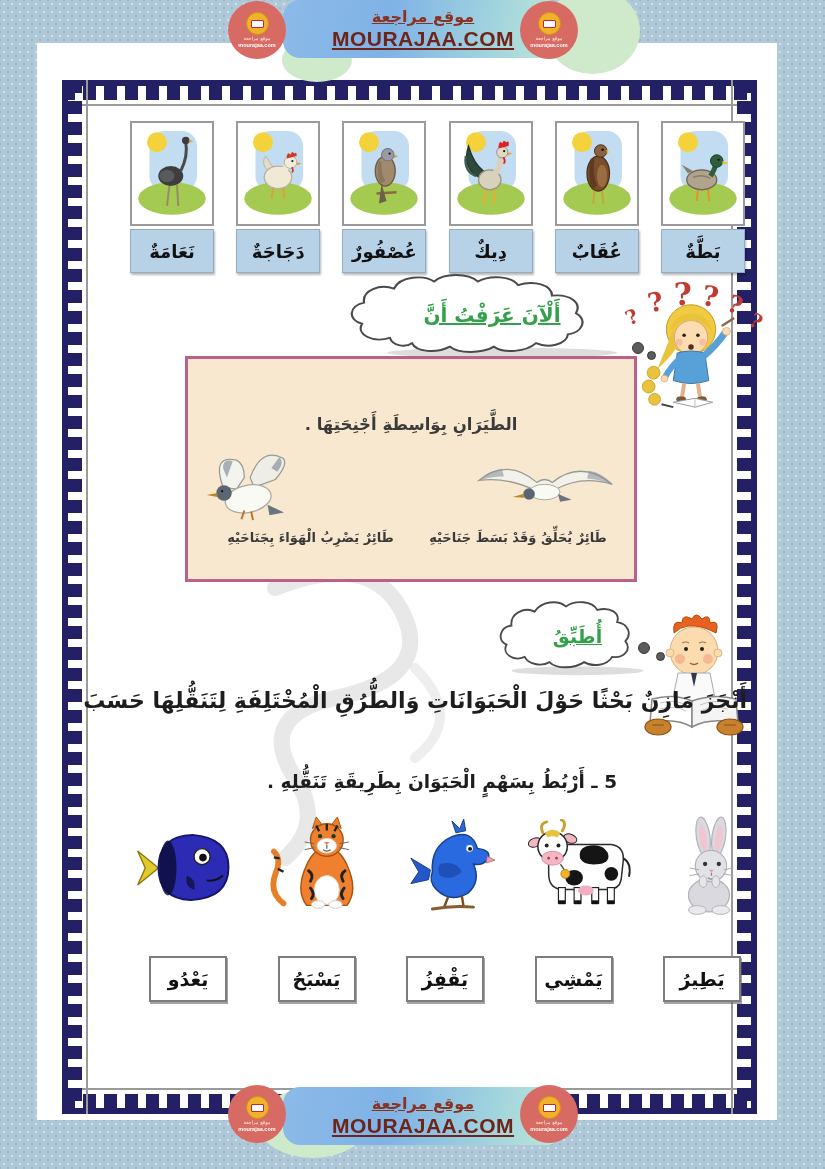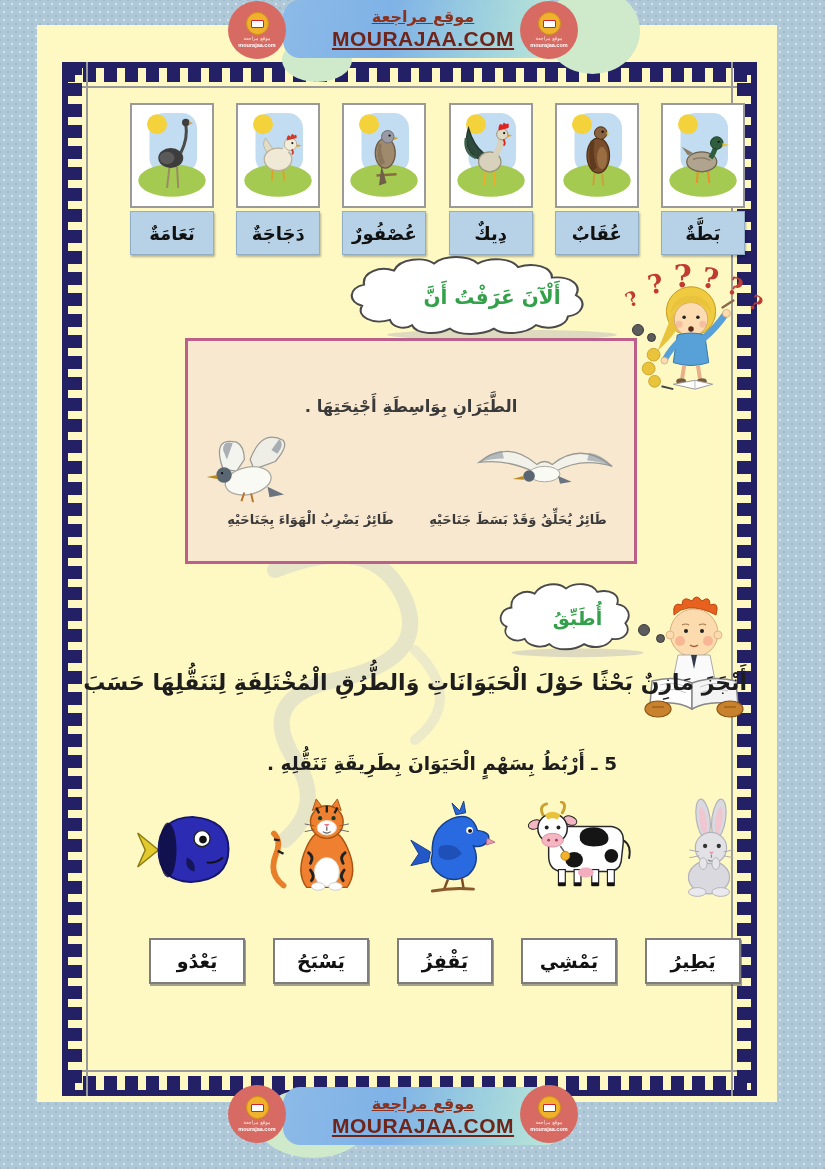--- a/index.html
+++ b/index.html
@@ -8,21 +8,21 @@
     font-family:"DejaVu Sans",sans-serif;
     background-color:#b0c9d9;
     background-image:
       radial-gradient(rgba(255,255,255,.45) 1px, transparent 1.4px),
       radial-gradient(rgba(90,120,145,.22) 1px, transparent 1.4px);
     background-size:8px 8px,8px 8px;
     background-position:0 0,4px 4px;
   }
   .abs{position:absolute;}
   
-  .page{position:absolute;left:37px;top:25px;width:740px;height:1077px;background:#fef9c3;}
+  .page{position:absolute;left:37px;top:43px;width:740px;height:1077px;background:#ffffff;}
   
   .bf{position:absolute;}
   .bf-top,.bf-bottom{left:25px;right:20px;height:26px;}
   .bf-left,.bf-right{top:37px;bottom:6px;width:26px;}
   .bf-top{top:37px;
     background-image:
       repeating-linear-gradient(90deg,#232066 0 13px,rgba(0,0,0,0) 13px 21px),
       linear-gradient(#232066,#232066),
       linear-gradient(#9a9a9a,#9a9a9a);
     background-size:100% 20px,100% 6px,100% 2px;
@@ -73,40 +73,40 @@
   .card .pic{height:105px;border:2px solid #9a9a9a;background:#fff;box-sizing:border-box;}
   .card .pic svg{width:100%;height:100%;display:block;}
   .card .lbl{margin-top:3px;height:42px;background:#b7d1e6;border:1px solid #92aec6;
     box-shadow:1px 2px 2px rgba(0,0,0,.28);display:flex;align-items:center;justify-content:center;
     font-size:18px;font-weight:bold;color:#111;direction:rtl;}
   
   .cloud{pointer-events:none;}
   .cloud svg{width:100%;height:100%;display:block;}
   .cloud-label{position:absolute;inset:0;display:flex;align-items:center;justify-content:center;
     padding-bottom:0;font-weight:bold;color:#33a04a;direction:rtl;
-    text-shadow:0 0 2px #fff,0 0 2px #fff;}
+    text-shadow:0 0 2px #fff,0 0 2px #fff;text-decoration:underline;}
   .dot{border-radius:50%;background:#5c5c5c;border:1px solid #3a3a3a;z-index:2;}
   
   .factbox{left:148px;top:313px;width:452px;height:226px;border:3px solid #bb5f8b;
     background:#f8e8cf;box-sizing:border-box;}
   .fact-line{position:absolute;left:10px;right:10px;text-align:center;white-space:nowrap;
     font-size:16.5px;font-weight:600;color:#3a3a3a;direction:rtl;}
   .caption{position:absolute;bottom:34px;text-align:center;white-space:nowrap;
     font-size:13px;font-weight:bold;color:#3a3a3a;direction:rtl;}
   
   .para{left:60px;top:640px;width:650px;direction:rtl;text-align:right;z-index:2;
     font-size:22px;font-weight:bold;color:#1d1d1d;line-height:36px;white-space:nowrap;}
   .instruction{right:160px;top:728px;direction:rtl;text-align:right;z-index:2;
     font-size:18.5px;font-weight:bold;color:#1d1d1d;white-space:nowrap;}
   
   .animals{left:95px;top:766px;width:622px;height:106px;display:flex;
     justify-content:space-between;align-items:flex-end;z-index:2;}
   .animal svg{display:block;}
   .verbs{left:112px;top:913px;width:592px;display:flex;justify-content:space-between;}
-  .verbbox{width:96px;height:46px;background:#fff;border:2px solid #7d7d7d;
+  .verbbox{width:78px;height:46px;background:#fff;border:2px solid #7d7d7d;
     box-shadow:1px 2px 0 rgba(90,90,90,.55);box-sizing:border-box;
     display:flex;align-items:center;justify-content:center;
     font-size:19px;font-weight:bold;color:#111;direction:rtl;}
   .qm{position:absolute;font-family:"DejaVu Serif",serif;font-weight:bold;color:#c23b30;line-height:1;}
   .watermark{left:178px;top:505px;width:280px;height:330px;z-index:0;}
   .char svg{width:100%;height:100%;display:block;}
 </style>
 </head>
 <body>
 

